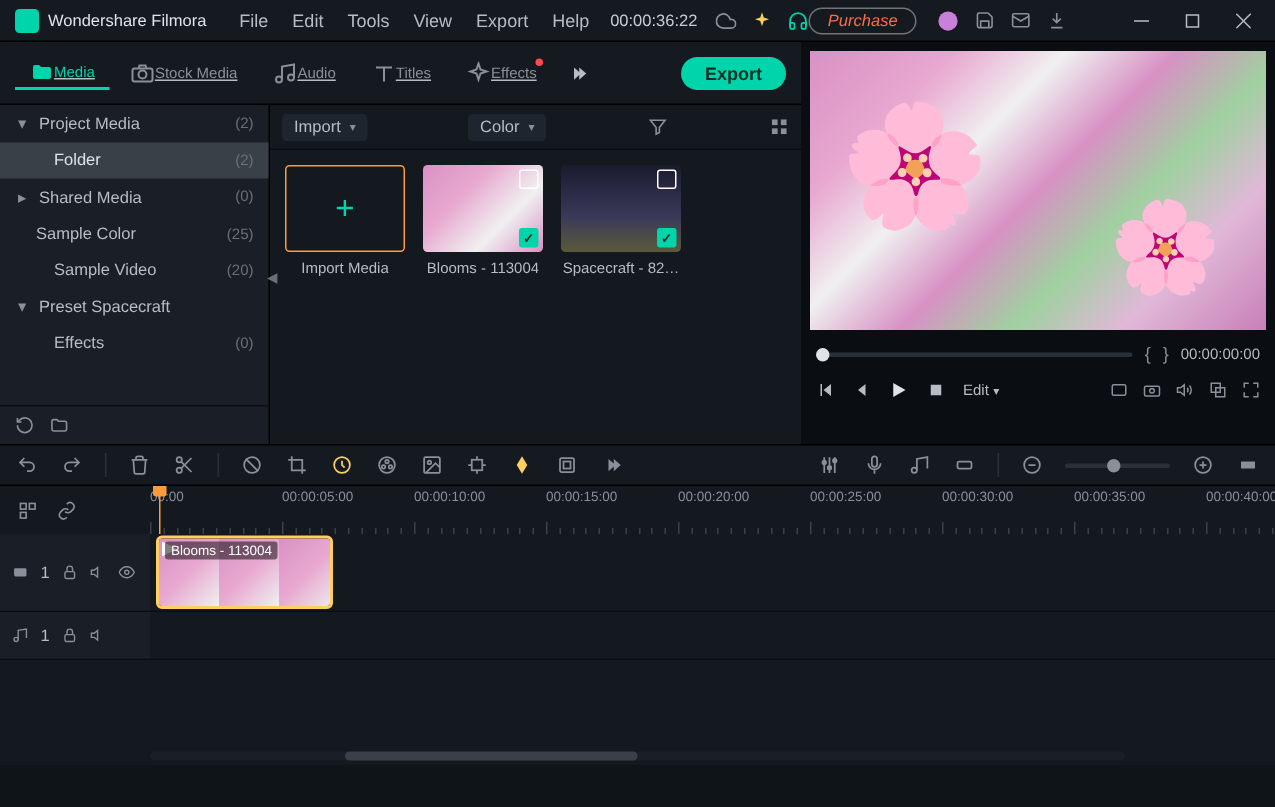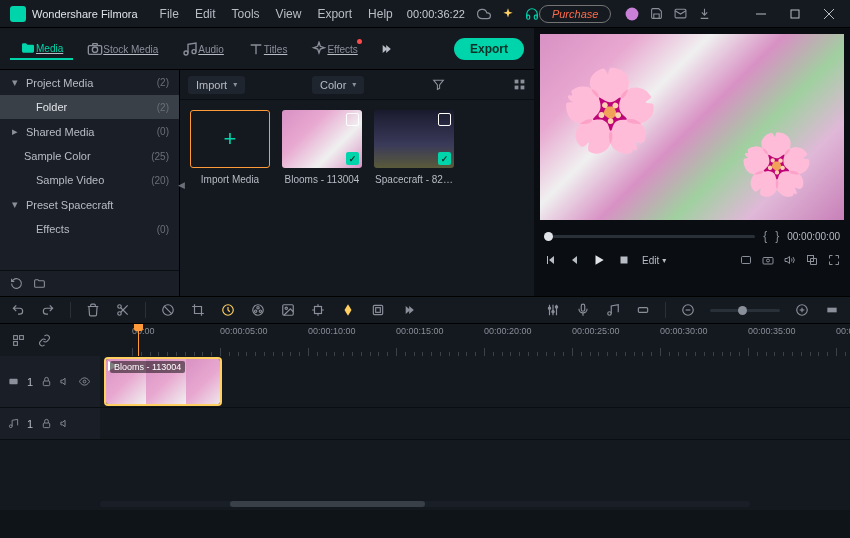--- a/index.html
+++ b/index.html
@@ -67,21 +67,21 @@
 .pv-right { margin-left: auto; display: flex; gap: 10px; }
 .full-dd { display: flex; align-items: center; gap: 3px; font-size: 10px; cursor: pointer; }
 
 .toolbar2 { height: 28px; background: #151a21; display: flex; align-items: center; padding: 0 10px; gap: 14px; border-top: 1px solid #000; border-bottom: 1px solid #000; }
 .t2-ic { cursor: pointer; display: flex; align-items: center; justify-content: center; width: 16px; height: 16px; }
 .t2-sep { width: 1px; height: 16px; background: #2a3038; }
 .zoom-slider { width: 70px; height: 3px; background: #2a3038; border-radius: 2px; position: relative; }
 .zoom-dot { position: absolute; left: 40%; top: -3px; width: 9px; height: 9px; background: #8a8f99; border-radius: 50%; }
 
 .timeline { height: 186px; background: #14181f; display: flex; flex-direction: column; }
-.ruler-row { height: 32px; display: flex; gap: 32px; }
+.ruler-row { height: 32px; display: flex; }
 .tl-left { width: 100px; display: flex; align-items: center; gap: 10px; padding: 0 10px; }
 .ruler { flex: 1; position: relative; overflow: hidden; }
 .ruler-labels { position: absolute; top: 2px; left: 0; right: 0; display: flex; }
 .ruler-lbl { font-size: 9px; color: #8a8f99; position: absolute; }
 .ruler-ticks { position: absolute; bottom: 0; left: 0; right: 0; height: 10px; }
 .tick { position: absolute; bottom: 0; width: 1px; background: #3a4048; }
 .tick.major { height: 8px; }
 .tick.minor { height: 4px; }
 .playhead { position: absolute; top: 0; width: 1px; height: 180px; background: #ff9a3a; z-index: 5; }
 .playhead::before { content: ""; position: absolute; top: -2px; left: -4px; width: 9px; height: 9px; background: #ff9a3a; border-radius: 2px; }

